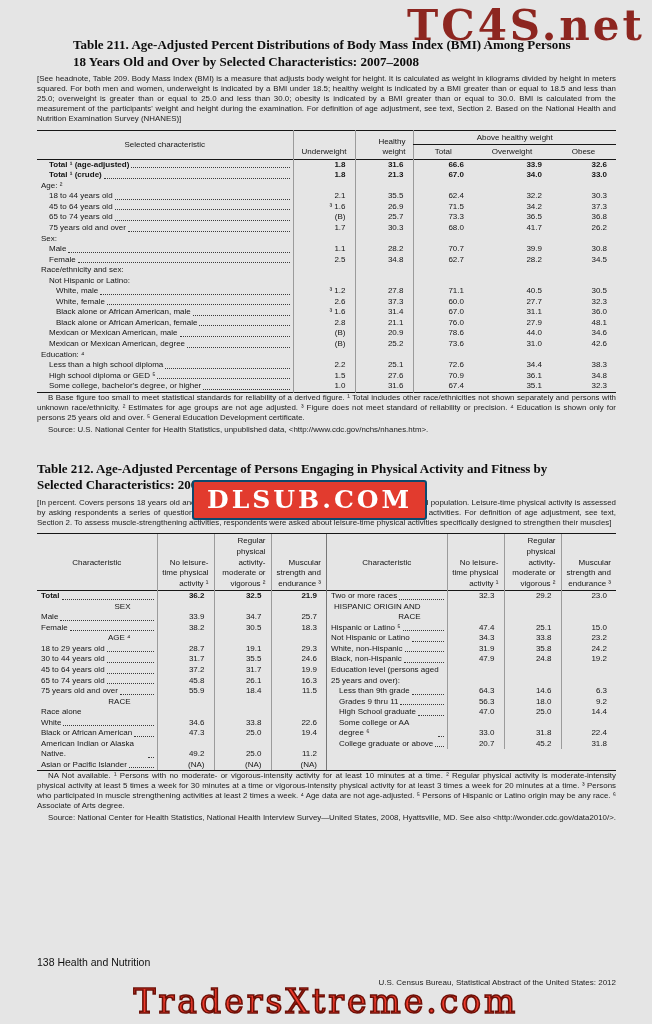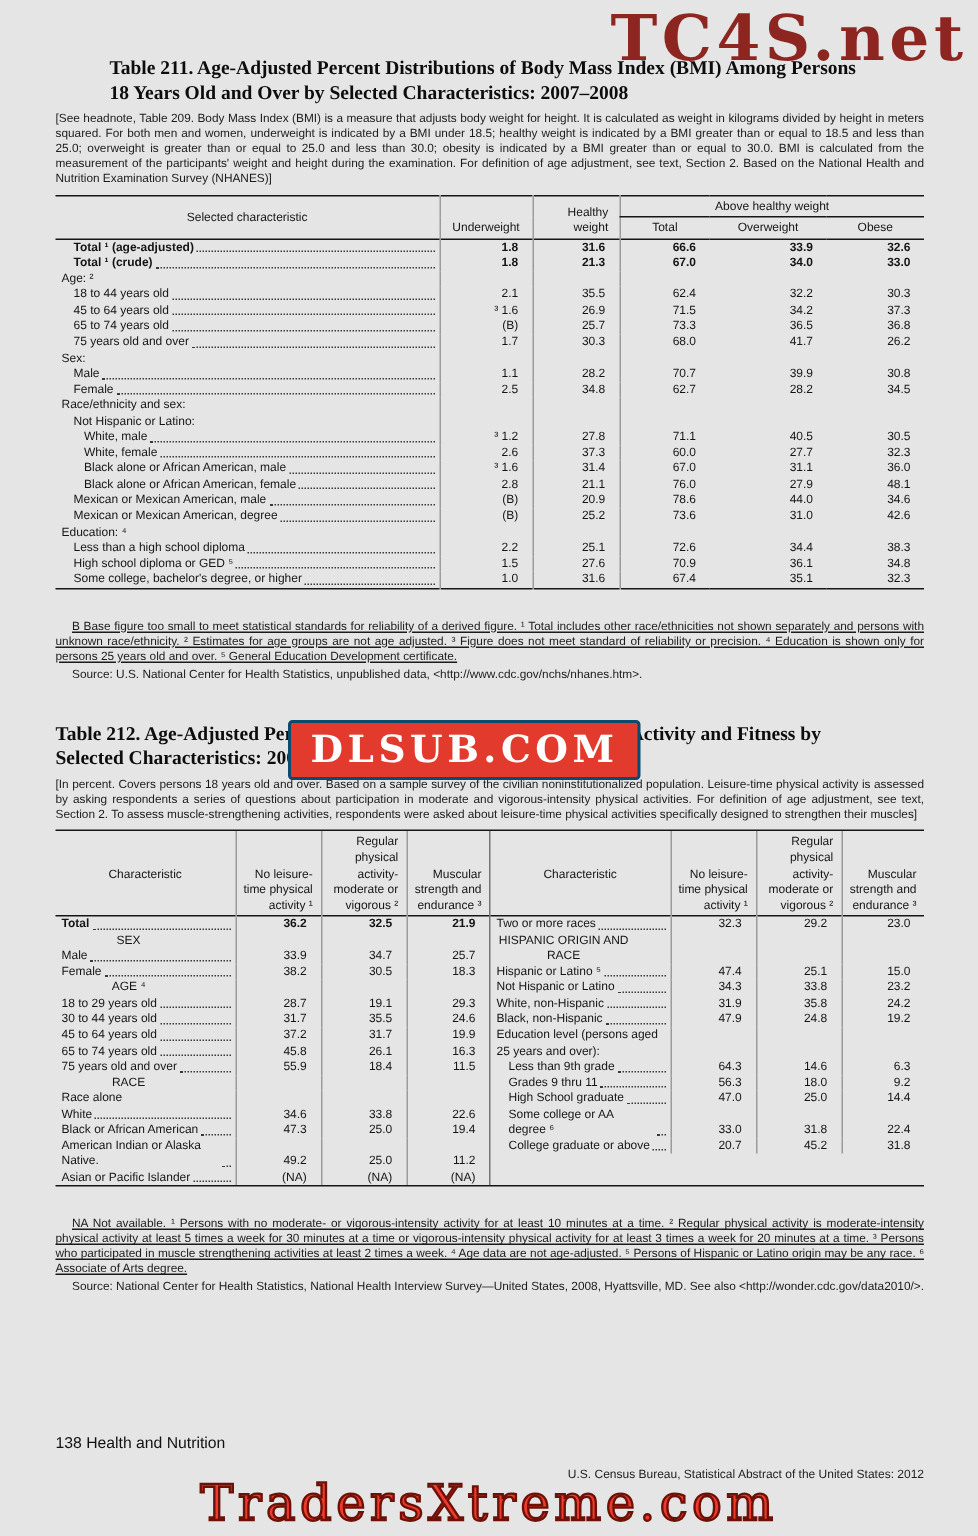--- a/index.html
+++ b/index.html
@@ -4,37 +4,37 @@
 <style>
   html,body{margin:0;padding:0;background:#9a9a9a;}
   .page{position:relative;width:652px;height:1024px;margin:0 auto;background:#e5e5e5;overflow:hidden;
         font-family:"Liberation Sans","DejaVu Sans",sans-serif;color:#151515;}
   .content{position:absolute;left:37px;right:36px;top:0;}
 
   .t-title{font-family:"Liberation Serif","DejaVu Serif",serif;font-weight:bold;font-size:13px;line-height:1.28;color:#0d0d0d;}
   .title-211{margin-top:37px;max-width:505px;margin-left:36px;}
   .title-212{margin-top:26px;max-width:528px;}
   .headnote{font-size:7.9px;line-height:1.25;text-align:justify;margin-top:4px;color:#1b1b1b;}
-  .notes{font-size:7.9px;line-height:1.26;text-align:justify;margin-top:20px;text-indent:11px;color:#1b1b1b;text-decoration:underline;}
+  .notes{font-size:7.9px;line-height:1.26;text-align:justify;margin-top:0;text-indent:11px;color:#1b1b1b;}
   .source{font-size:7.9px;line-height:1.26;margin-top:2px;text-indent:11px;color:#1b1b1b;}
 
   table{border-collapse:collapse;width:100%;font-size:8px;line-height:1.32;table-layout:fixed;}
   .t211{margin-top:6px;border-top:1.5px solid #161616;border-bottom:1px solid #161616;}
   thead{border-bottom:1px solid #161616;}
   th{font-weight:normal;font-size:8px;vertical-align:bottom;text-align:center;padding:2px 3px 1px;}
   th.sel{vertical-align:middle;}
   th.grp{border-bottom:1px solid #161616;padding-bottom:1px;margin-top:36px;}
   th.h-right{text-align:right;padding-right:7px;}
   th.num{text-align:right;padding-right:5px;}
   .bl{border-left:1px solid #9b9b9b;}
   td{vertical-align:bottom;padding:0;}
   td.lblcell{padding:0 2px 0 4px;overflow:hidden;}
   td.i1{padding-left:12px;}
   td.i2{padding-left:19px;}
-  td.center{text-align:center;padding-right:26px;}
+  td.center{text-align:right;padding-right:26px;}
   td.val{text-align:right;padding-right:9px;white-space:nowrap;}
   tr.bold{font-weight:bold;}
   .leadwrap{display:flex;align-items:flex-end;}
   .dots{flex:1;min-width:6px;height:0;border-bottom:1px dotted #3a3a3a;margin:0 1px 2px 2px;}
 
   .t212wrap{display:flex;margin-top:6px;border-top:1.5px solid #161616;border-bottom:1px solid #161616;align-items:stretch;}
   .t212half{flex:1 1 50%;min-width:0;}
   .t212half.right{border-left:1px solid #777;}
 
   .footer-left{position:absolute;left:37px;bottom:56px;font-size:10.5px;color:#111;}

